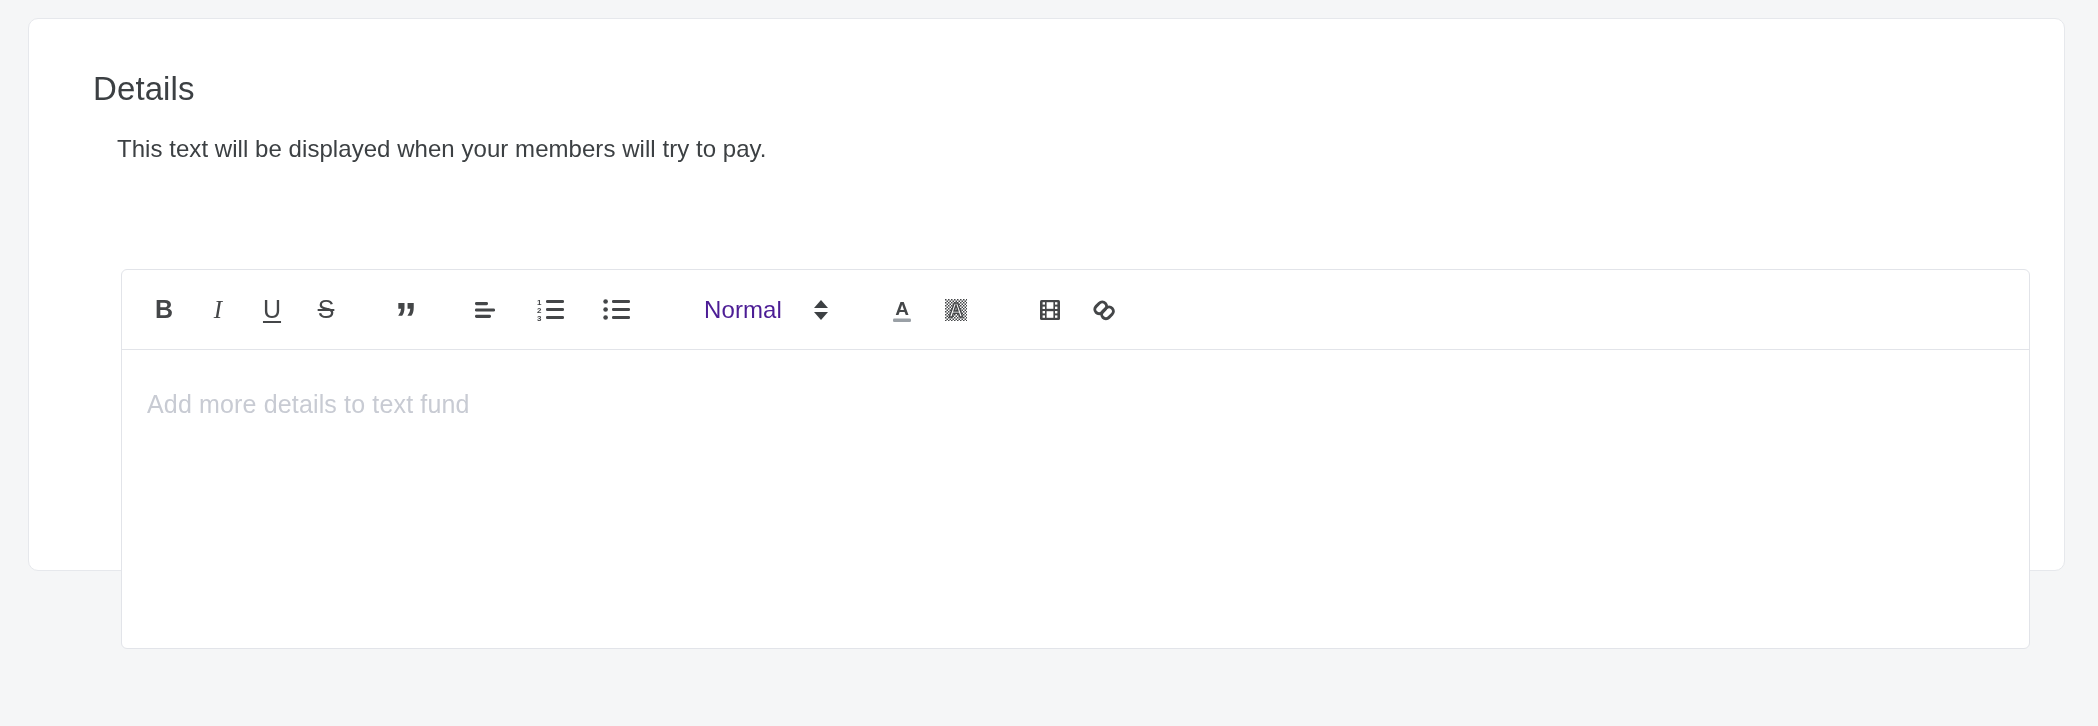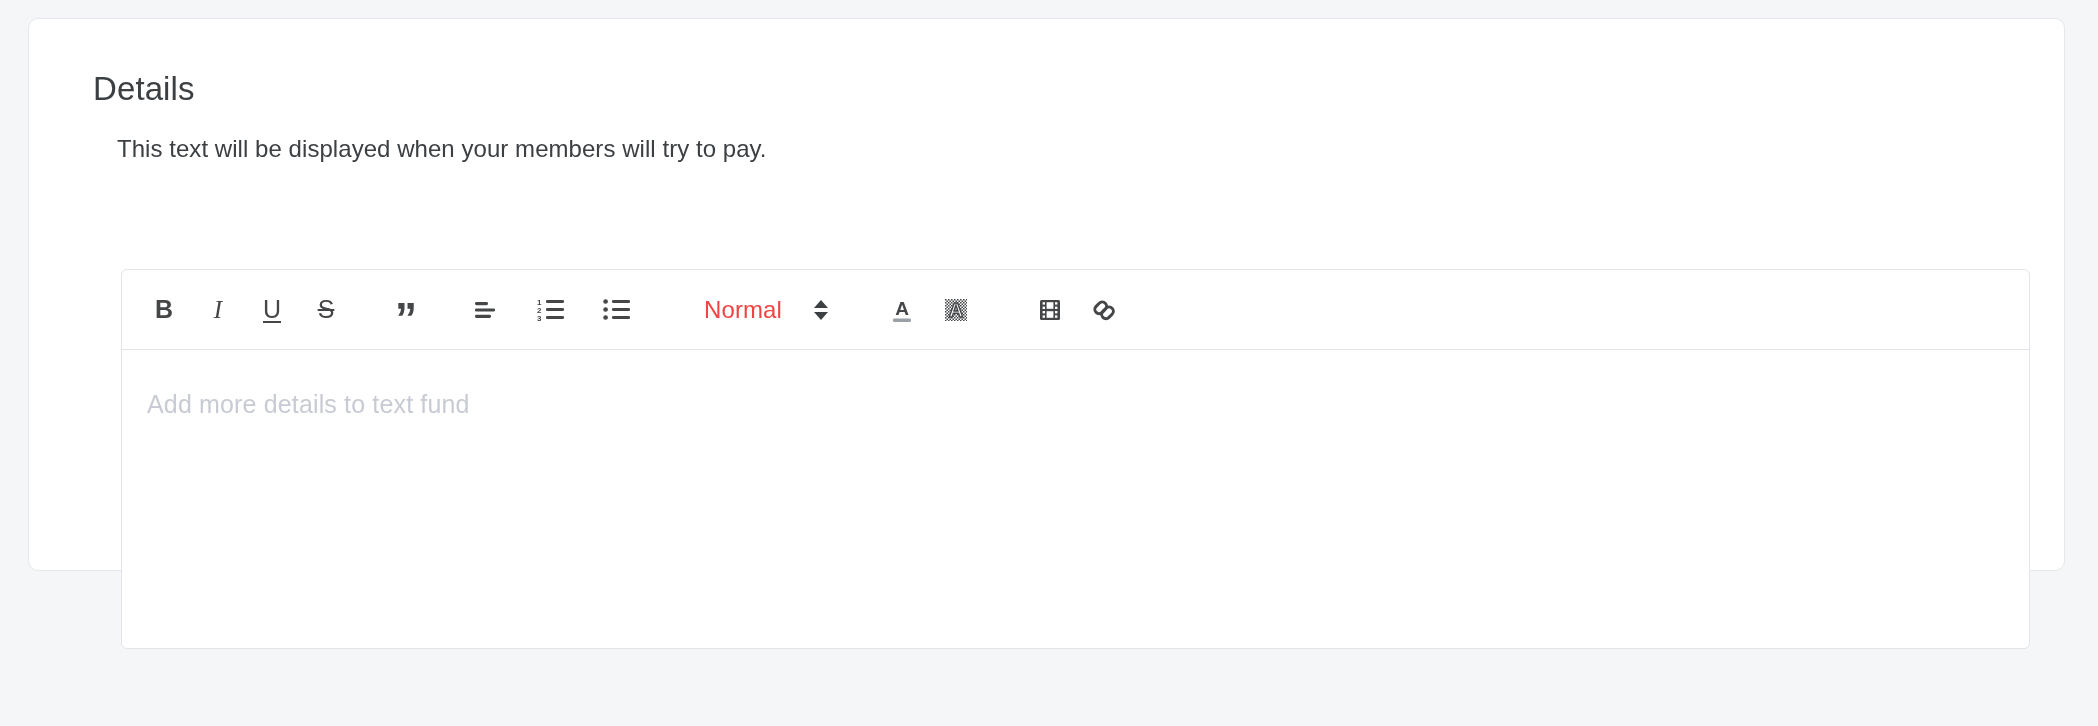--- a/index.html
+++ b/index.html
@@ -127,21 +127,21 @@
   .picker {
     display: flex;
     align-items: center;
     cursor: pointer;
     user-select: none;
     flex: 0 0 auto;
     height: 52px;
   }
   .picker-label {
     font-size: 24px;
-    color: #ef4444;
+    color: #4c1d95;
     font-weight: 400;
     letter-spacing: 0.1px;
   }
   .picker-arrows {
     margin-left: 32px;
     display: flex;
     flex-direction: column;
     align-items: center;
     justify-content: center;
     gap: 4px;

